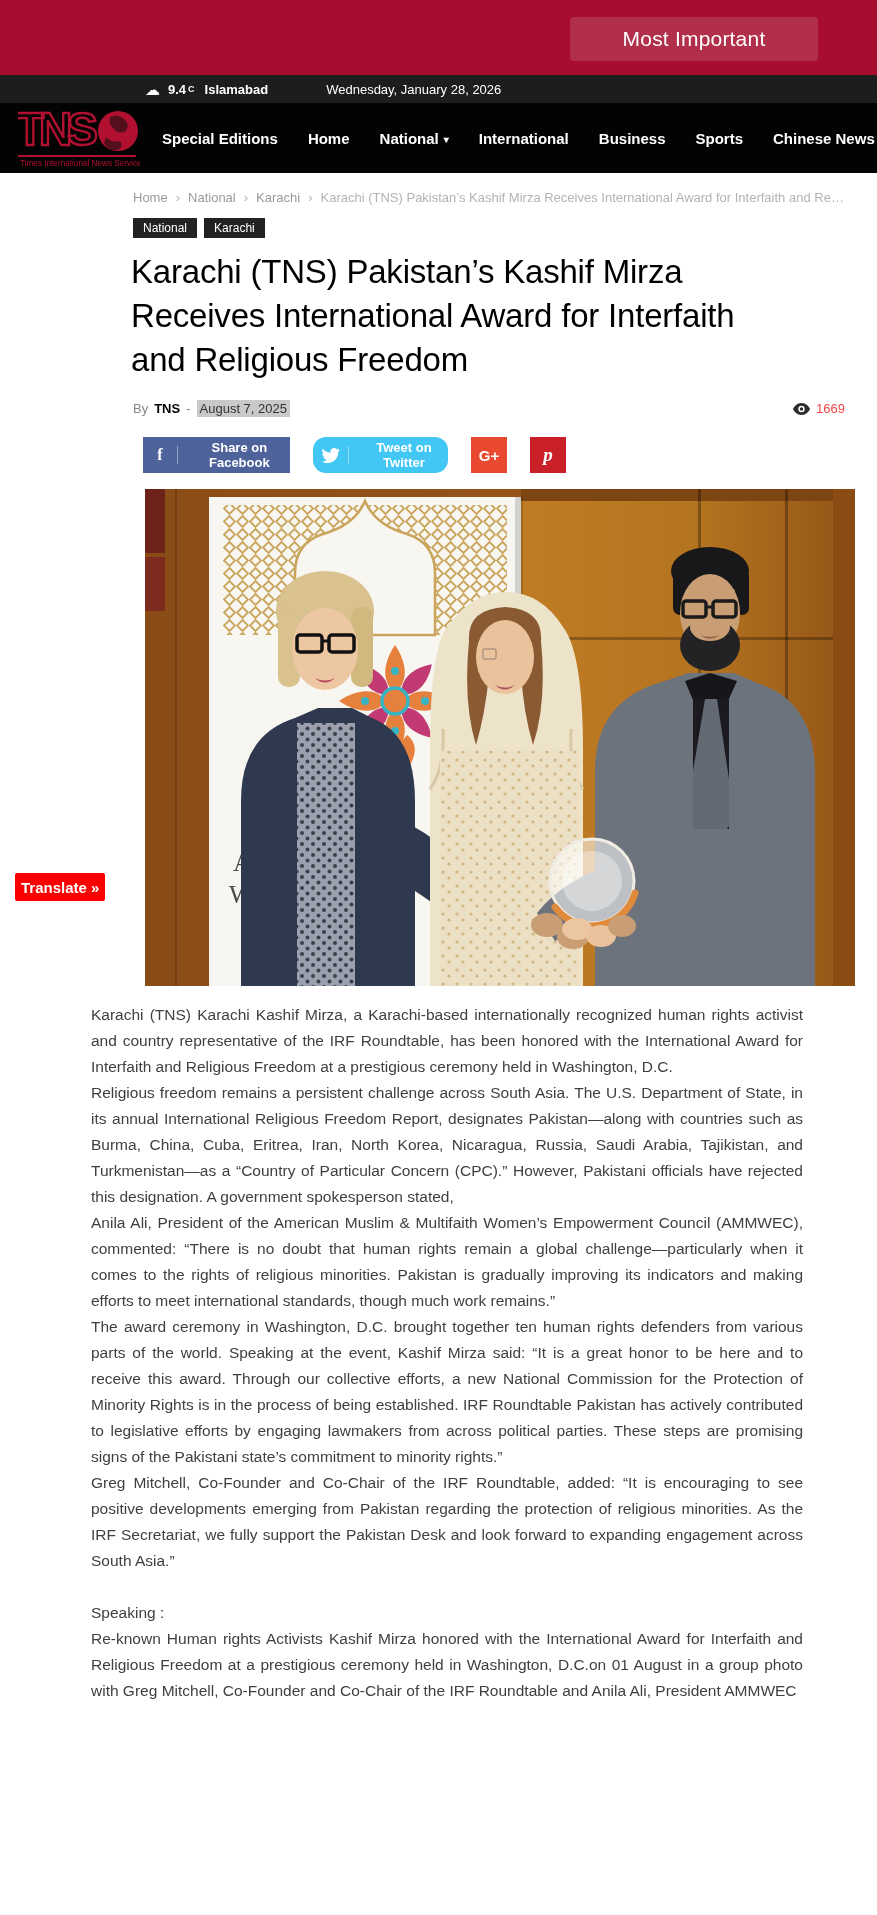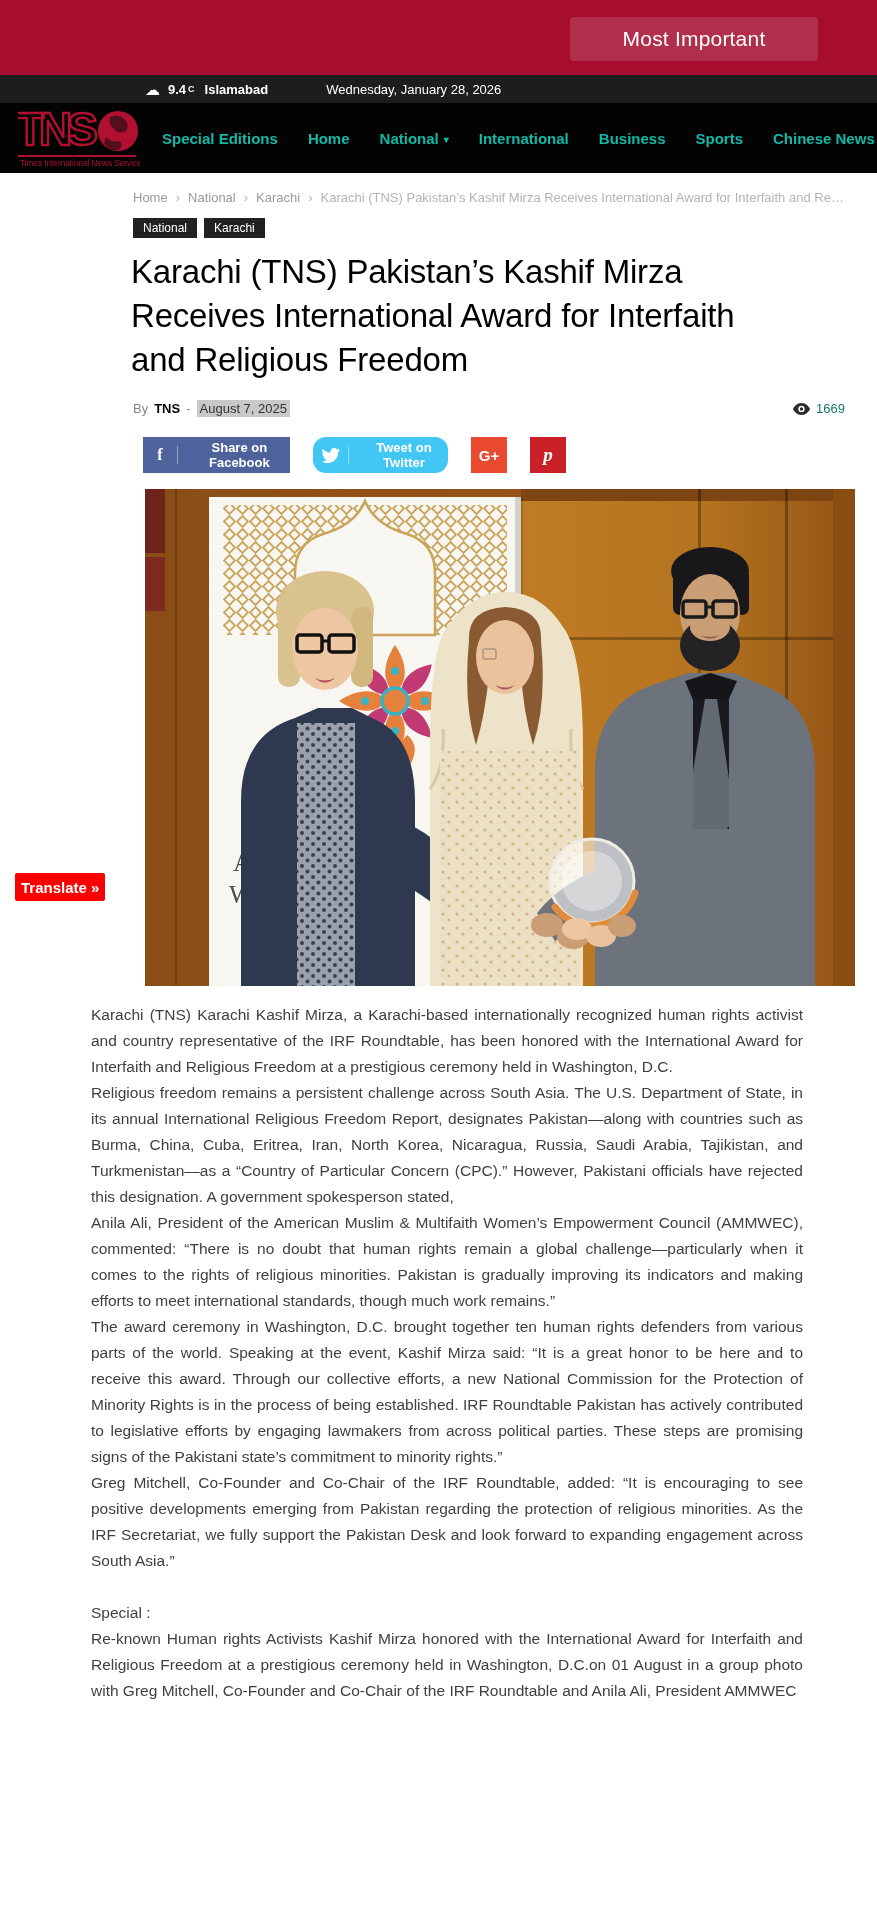--- a/index.html
+++ b/index.html
@@ -30,21 +30,21 @@
   .weatherbar .city { margin-left:10px; font-weight:bold; }
   .weatherbar .date { margin-left:58px; }
   
   .navbar {
     height:70px; background:#030303; display:flex; align-items:center;
     padding-left:18px;
   }
   .logo { display:block; cursor:pointer; }
   .nav-items { display:flex; align-items:center; margin-left:22px; gap:30px; }
   .nav-item {
-    color:#14b8a6; font-size:15px; font-weight:bold; text-decoration:none;
+    color:#ffffff; font-size:15px; font-weight:bold; text-decoration:none;
     cursor:pointer; white-space:nowrap; display:flex; align-items:center; gap:5px;
   }
   .nav-item .caret { font-size:10px; position:relative; top:1px; }
   
   .breadcrumb {
     margin:17px 0 0 133px; width:712px; font-size:13px; color:#b3b3b3;
     white-space:nowrap; overflow:hidden; display:flex; gap:8px; align-items:center;
   }
   .breadcrumb a { color:#9a9a9a; text-decoration:none; cursor:pointer; }
   .breadcrumb .sep { color:#b3b3b3; }
@@ -62,21 +62,21 @@
     letter-spacing:-0.2px;
   }
   
   .byline {
     margin:18px 0 0 133px; width:712px; display:flex; align-items:center;
     font-size:13px; color:#888;
   }
   .byline .author { color:#000; font-weight:bold; margin:0 6px; text-decoration:none; cursor:pointer; }
   .byline .dash { margin-right:6px; }
   .byline .date-hl { background:#c9c9c9; color:#333; padding:1px 3px; }
-  .views { margin-left:auto; display:flex; align-items:center; gap:6px; color:#0f766e; }
+  .views { margin-left:auto; display:flex; align-items:center; gap:6px; color:#ef4444; }
   .views svg { display:block; }
   
   .share-row { margin:20px 0 0 143px; display:flex; gap:23px; height:36px; }
   .share-btn {
     display:flex; align-items:center; color:#fff; font-size:13px; font-weight:bold;
     cursor:pointer; border:none;
   }
   .share-fb { width:147px; background:#4e639b; }
   .share-tw { width:135px; background:#42c6f4;border-radius:13px; }
   .share-fb .glyph { width:40px; text-align:center; font-size:16px; font-family:"Liberation Serif",serif; font-weight:bold; }
@@ -330,15 +330,15 @@
 </div>
 
 <button class="translate-btn">Translate »</button>
 
 <div class="article-body">
   <p>Karachi (TNS) Karachi Kashif Mirza, a Karachi-based internationally recognized human rights activist and country representative of the IRF Roundtable, has been honored with the International Award for Interfaith and Religious Freedom at a prestigious ceremony held in Washington, D.C.</p>
   <p>Religious freedom remains a persistent challenge across South Asia. The U.S. Department of State, in its annual International Religious Freedom Report, designates Pakistan—along with countries such as Burma, China, Cuba, Eritrea, Iran, North Korea, Nicaragua, Russia, Saudi Arabia, Tajikistan, and Turkmenistan—as a “Country of Particular Concern (CPC).” However, Pakistani officials have rejected this designation. A government spokesperson stated,</p>
   <p>Anila Ali, President of the American Muslim &amp; Multifaith Women’s Empowerment Council (AMMWEC), commented: “There is no doubt that human rights remain a global challenge—particularly when it comes to the rights of religious minorities. Pakistan is gradually improving its indicators and making efforts to meet international standards, though much work remains.”</p>
   <p>The award ceremony in Washington, D.C. brought together ten human rights defenders from various parts of the world. Speaking at the event, Kashif Mirza said: “It is a great honor to be here and to receive this award. Through our collective efforts, a new National Commission for the Protection of Minority Rights is in the process of being established. IRF Roundtable Pakistan has actively contributed to legislative efforts by engaging lawmakers from across political parties. These steps are promising signs of the Pakistani state’s commitment to minority rights.”</p>
   <p>Greg Mitchell, Co-Founder and Co-Chair of the IRF Roundtable, added: “It is encouraging to see positive developments emerging from Pakistan regarding the protection of religious minorities. As the IRF Secretariat, we fully support the Pakistan Desk and look forward to expanding engagement across South Asia.”</p>
-  <p class="caption-gap">Special :</p>
+  <p class="caption-gap">Speaking :</p>
   <p>Re-known Human rights Activists Kashif Mirza honored with the International Award for Interfaith and Religious Freedom at a prestigious ceremony held in Washington, D.C.on 01 August in a group photo with Greg Mitchell, Co-Founder and Co-Chair of the IRF Roundtable and Anila Ali, President AMMWEC</p>
 </div>
 
 </body></html>

